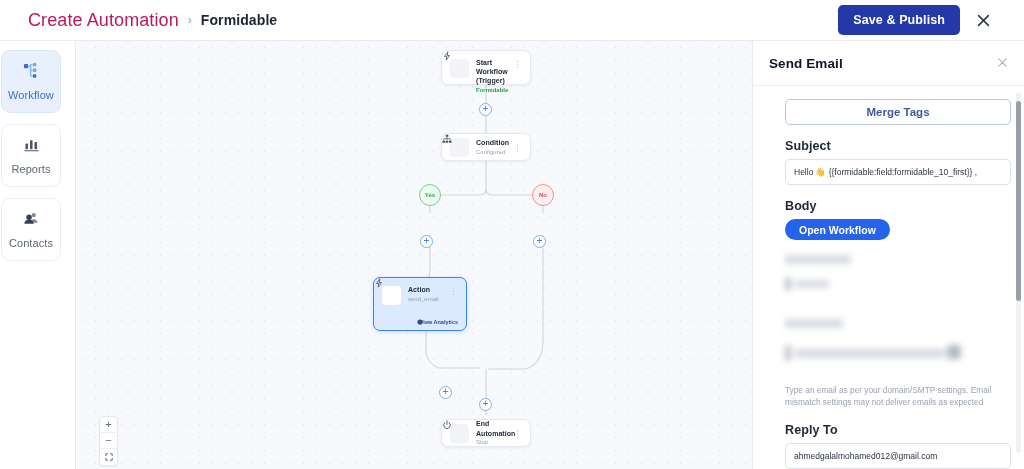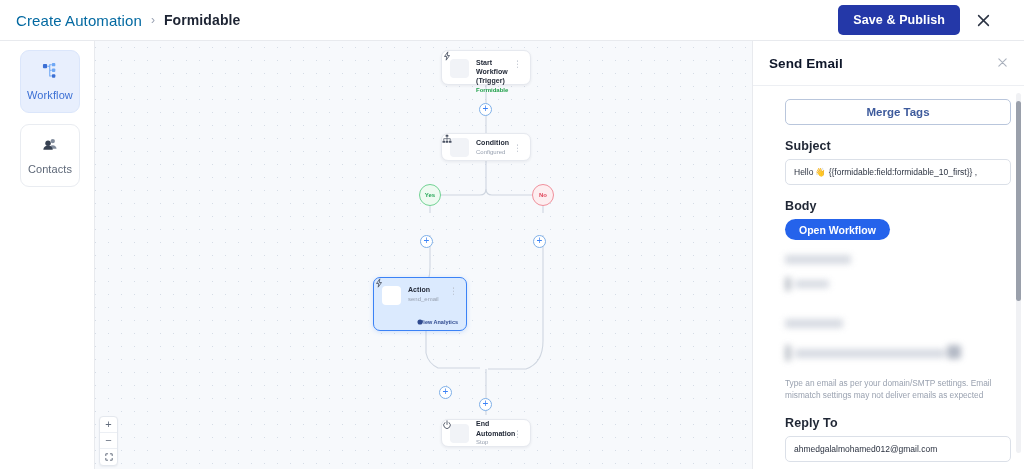--- a/index.html
+++ b/index.html
@@ -13,21 +13,21 @@
   
   .topbar {
     position: absolute; top: 0; left: 0;
     width: 1024px; height: 41px;
     background: #ffffff;
     border-bottom: 1px solid #e8eaee;
     display: flex; align-items: center;
     z-index: 30;
   }
   .breadcrumb { display: flex; align-items: center; padding-left: 16px; gap: 9px; }
-  .bc-link { font-size: 15px; color: #0369a1; letter-spacing: .1px; }
+  .bc-link { font-size: 18px; color: #be185d; letter-spacing: .1px; margin-left: 12px; }
   .bc-sep { font-size: 12px; color: #99a2b3; }
   .bc-current { font-size: 14px; color: #1d2433; font-weight: 700; letter-spacing: .1px; }
 
   .topbar-right {
     margin-left: auto; display: flex; align-items: center;
     gap: 12px; padding-right: 30px;
   }
   .btn-publish {
     background: #2438a8; color: #fff;
     border: none; border-radius: 5px;
@@ -41,21 +41,21 @@
     display: flex; align-items: center; justify-content: center;
     color: #2c3444;
   }
 
   
   .rail {
     position: absolute; top: 41px; left: 0;
     width: 76px; height: 428px;
     background: #ffffff;
     border-right: 1px solid #e8eaee;
-    padding: 9px 1px; z-index: 20; margin-left: 19px;
+    padding: 9px 1px; z-index: 20;
   }
   .rail-item {
     width: 60px; height: 63px;
     border: 1px solid #e9ecf1; border-radius: 9px;
     margin-bottom: 11px;
     display: flex; flex-direction: column;
     align-items: center; justify-content: center;
     gap: 6px; cursor: pointer; background: #fff;
   }
   .rail-item.active { background: #e8effd; border-color: #dbe6fb; }
@@ -198,21 +198,21 @@
   .body-preview {
     width: 226px; height: 116px;
     margin-top: 9px;
     position: relative; overflow: hidden;
     filter: blur(3.4px);
     opacity: .75;
   }
   .bp-line { position: absolute; background: #c9ced8; border-radius: 2px; }
   .help-text {
     font-size: 8.3px; color: #9aa2b0; line-height: 1.5;
-    margin-top: 12px; width: 226px;
+    margin-top: 19px; width: 226px;
   }
   .panel-scroll {
     position: absolute; right: 3px; top: 52px;
     width: 5px; height: 360px;
     background: #f0f1f4; border-radius: 3px;
   }
   .panel-scroll i {
     position: absolute; top: 8px; left: 0;
     width: 5px; height: 200px;
     background: #9aa0ab; border-radius: 3px; display: block;
@@ -254,20 +254,31 @@
         <rect x="1" y="2.2" width="4.4" height="4.4" rx="1" fill="#3b6fd4"></rect>
         <rect x="10.5" y="1" width="3.6" height="3.6" rx="1" fill="#6fa8f5"></rect>
         <rect x="10.5" y="7" width="3.6" height="3.6" rx="1" fill="#6fa8f5"></rect>
         <rect x="10.5" y="13" width="3.6" height="3.6" rx="1" fill="#3b6fd4"></rect>
         <path d="M5.6 4.4 H8.2 V2.8 H10.3 M8.2 4.4 V8.8 H10.3 M8.2 8.8 V14.8 H10.3" stroke="#6fa8f5" stroke-width="1.1" fill="none"></path>
       </svg>
     </span>
     <span class="rail-label">Workflow</span>
   </div>
 
+  <div class="rail-item">
+    <span>
+      <svg width="17" height="17" viewBox="0 0 18 18" aria-hidden="true">
+        <rect x="2.6" y="8" width="2.7" height="6" rx="0.7" fill="#4b5563"></rect>
+        <rect x="7.4" y="4.4" width="2.7" height="9.6" rx="0.7" fill="#4b5563"></rect>
+        <rect x="12.2" y="6.4" width="2.7" height="7.6" rx="0.7" fill="#4b5563"></rect>
+        <path d="M2 15.6 H16" stroke="#4b5563" stroke-width="1.2" stroke-linecap="round"></path>
+      </svg>
+    </span>
+    <span class="rail-label">Reports</span>
+  </div>
 
   <div class="rail-item">
     <span>
       <svg width="17" height="17" viewBox="0 0 18 18" aria-hidden="true">
         <circle cx="11.4" cy="5.4" r="2.3" fill="#828c9c"></circle>
         <path d="M7.4 13.6c0-2.4 1.9-3.9 4-3.9s4 1.5 4 3.9z" fill="#828c9c"></path>
         <circle cx="6.4" cy="7.6" r="2.9" fill="#374151"></circle>
         <path d="M1.4 14.6c0-2.9 2.3-4.6 5-4.6s5 1.7 5 4.6z" fill="#374151"></path>
       </svg>
     </span>

